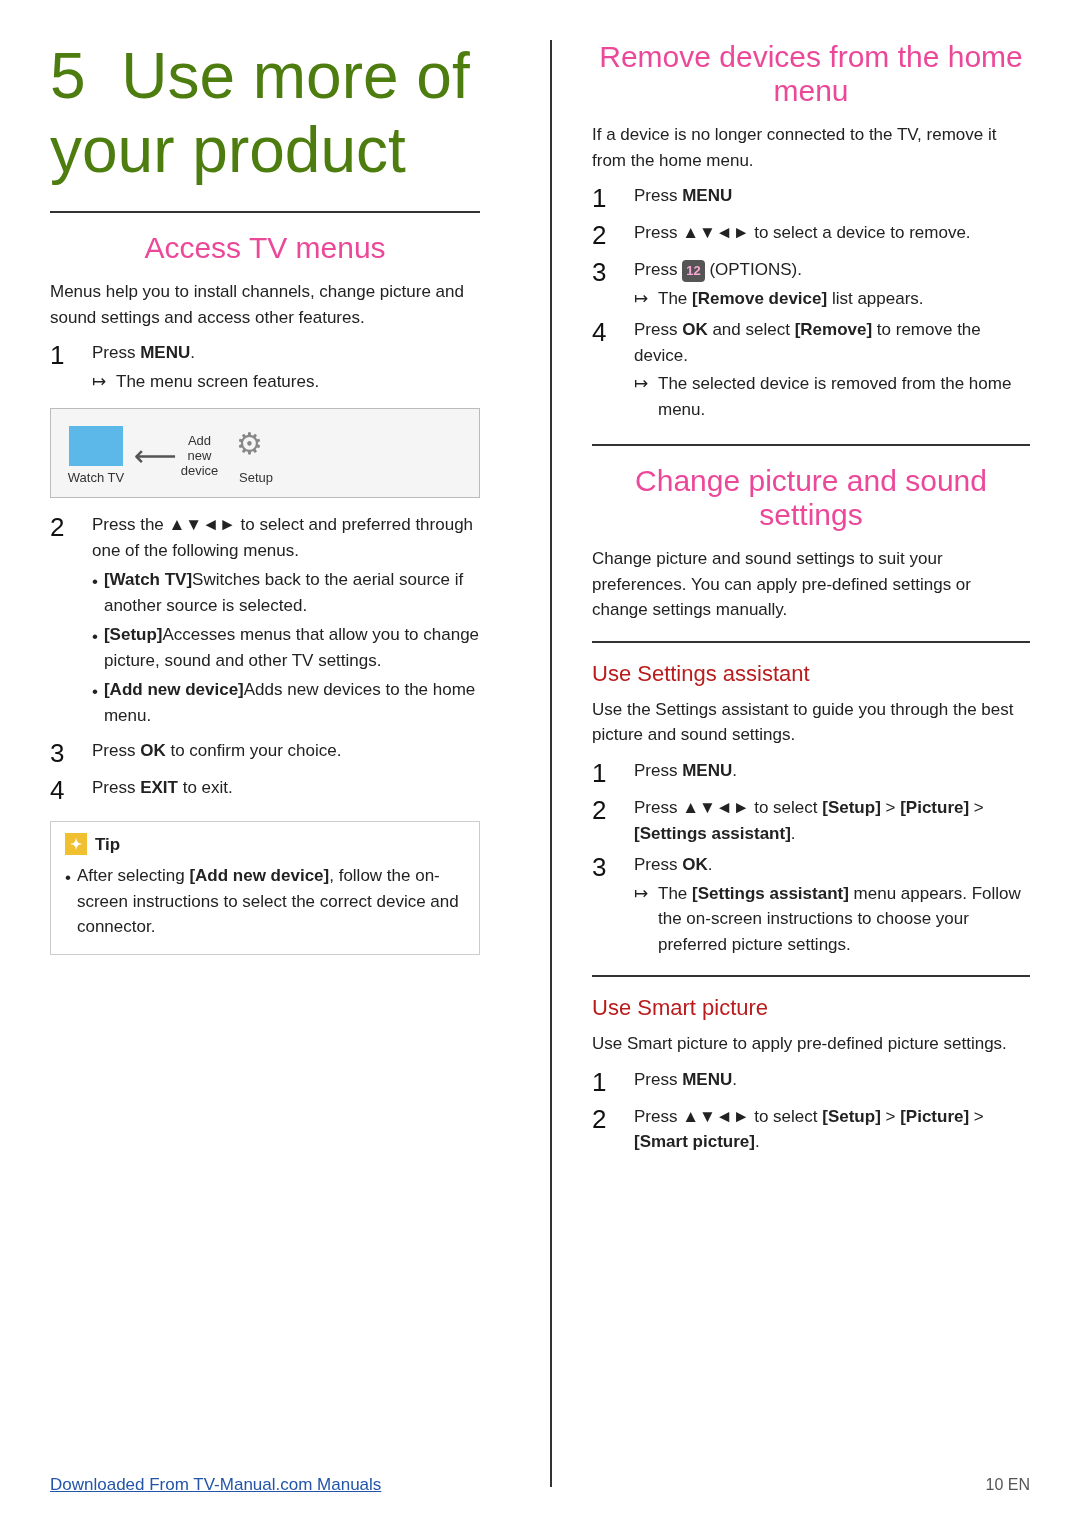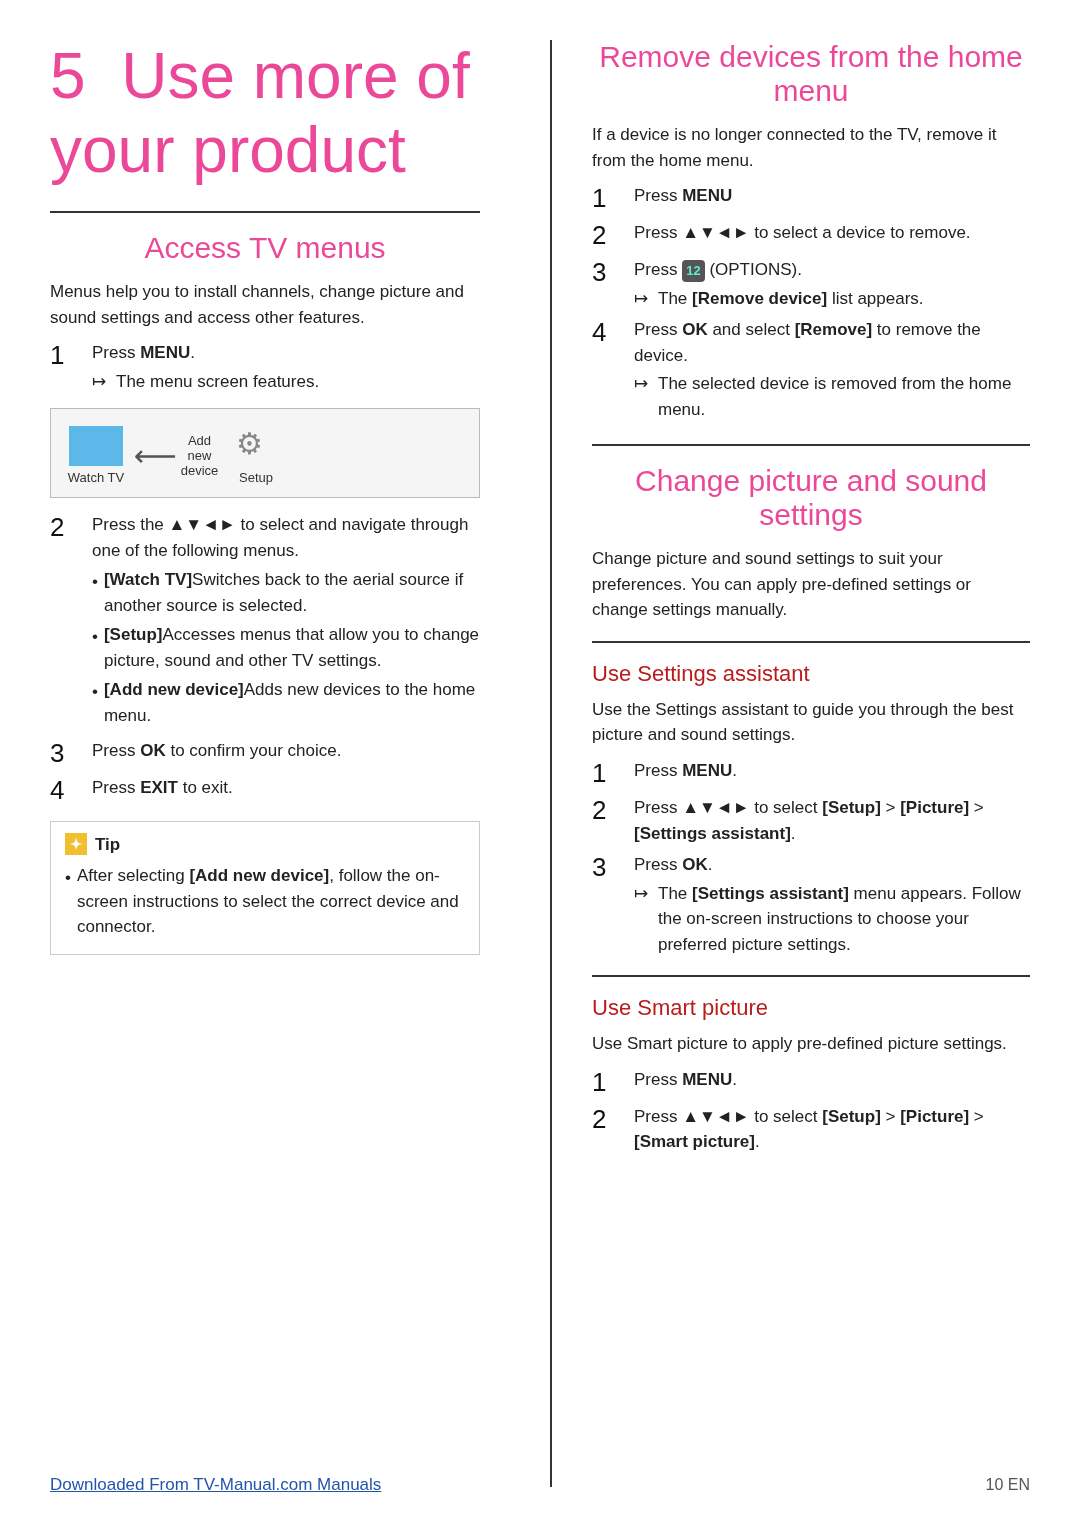--- a/index.html
+++ b/index.html
@@ -28,21 +28,21 @@
     .right-col {
       flex: 1;
       border-left: 2px solid #333;
       padding-left: 40px;
     }
     h1.chapter {
       font-size: 64px;
       font-weight: 300;
       line-height: 1.15;
       margin-bottom: 24px;
-      color: #ec4899;
+      color: #4d7c0f;
     }
     hr.section-divider {
       border: none;
       border-top: 2px solid #333;
       margin: 18px 0 18px 0;
     }
     h2.section-title {
       font-size: 30px;
       font-weight: 400;
       margin-bottom: 14px;
@@ -230,21 +230,21 @@
     .footer-page {
       font-size: 16px;
       color: #555;
     }
     
     .options-badge {
       display: inline-flex;
       align-items: center;
       justify-content: center;
       background: #555;
-      color: #5eead4;
+      color: #f9a8d4;
       font-size: 13px;
       font-weight: bold;
       border-radius: 4px;
       padding: 1px 4px;
       min-width: 22px;
       height: 22px;
       vertical-align: middle;
     }
     .sub-bullet-list {
       list-style: none;
@@ -303,21 +303,21 @@
       <div class="menu-icon">
         <span class="gear-icon-svg icon-shape">⚙</span>
         <span class="add-new-label">Setup</span>
       </div>
     </div>
 
     <ol class="numbered-list">
       <li>
         <span class="list-num">2</span>
         <div class="list-content">
-          <span>Press the ▲▼◄► to select and navigate through one of the following menus.</span>
+          <span>Press the ▲▼◄► to select and preferred through one of the following menus.</span>
           <ul class="sub-bullet-list">
             <li>
               <span class="bullet-dot">•</span>
               <span><span class="bracket-key">[Watch TV]</span>Switches back to the aerial source if another source is selected.</span>
             </li>
             <li>
               <span class="bullet-dot">•</span>
               <span><span class="bracket-key">[Setup]</span>Accesses menus that allow you to change picture, sound and other TV settings.</span>
             </li>
             <li>

